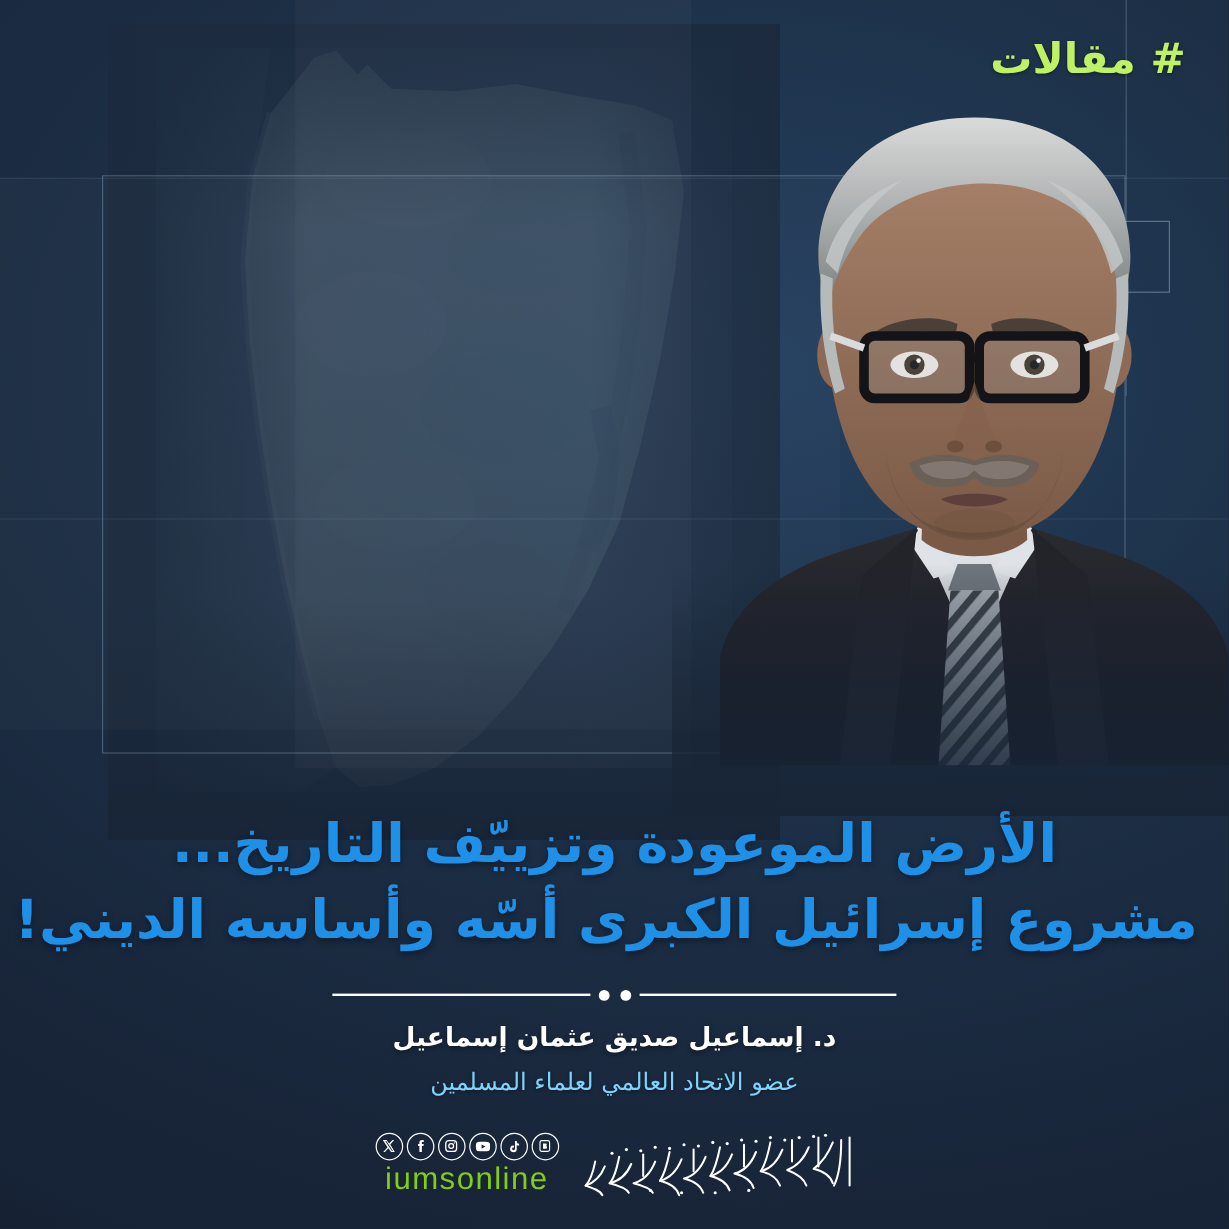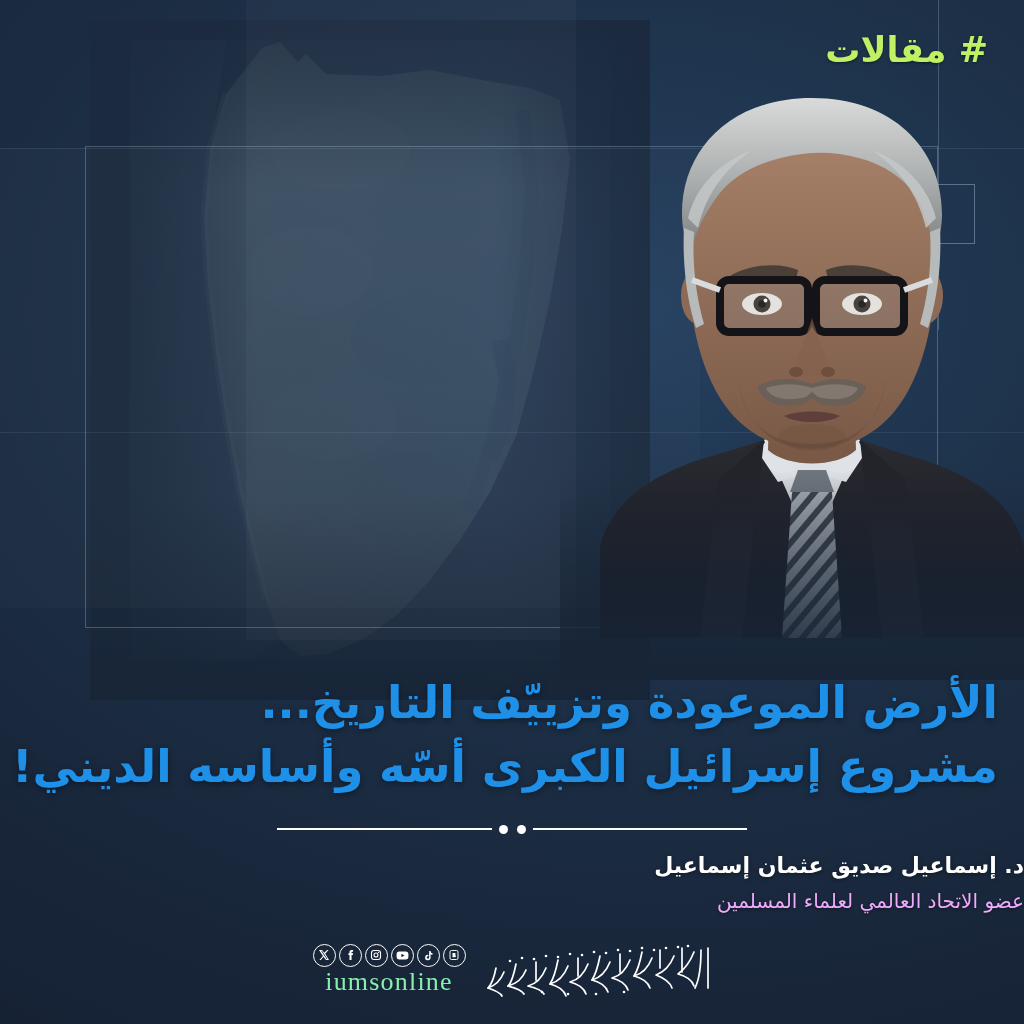--- a/index.html
+++ b/index.html
@@ -107,20 +107,21 @@
     letter-spacing:.5px;
     direction:rtl;
     text-shadow:0 1px 3px rgba(0,0,0,.45);
   }
 
   
   .content{
     position:absolute;
     left:0; right:0; bottom:0;
     padding-bottom:24px;
+    text-align:center;
     direction:rtl;
   }
   .headline{
     color:#1e90e8;
     font-size:45px;
     font-weight:700;
     line-height:1.42;
     letter-spacing:0px;
     padding:0 26px;
     text-shadow:0 2px 6px rgba(0,0,0,.38);
@@ -151,21 +152,21 @@
   }
 
   .author{
     color:#ffffff;
     font-size:22px;
     font-weight:700;
     line-height:1.3;
     text-shadow:0 1px 4px rgba(0,0,0,.4);
   }
   .author-role{
-    color:#f0abfc;
+    color:#7dd3fc;
     font-size:20px;
     font-weight:400;
     line-height:1.45;
     margin-top:6px;
     text-shadow:0 1px 3px rgba(0,0,0,.4);
   }
 
   
   .footer{
     margin-top:22px;
@@ -187,26 +188,26 @@
   }
   .soc{
     width:23px; height:23px;
     border-radius:50%;
     border:1.4px solid #ffffff;
     display:flex; align-items:center; justify-content:center;
     color:#ffffff;
   }
   .soc svg{ display:block; }
   .brand-handle{
-    color:#86efac;
+    color:#84cc16;
     font-size:26px;
     font-weight:400;
     letter-spacing:1.2px;
     line-height:1;
-    font-family:Liberation Serif, serif;
+    font-family:Liberation Sans, sans-serif;
   }
   .brand-logo{
     width:230px; height:62px;
   }
   .brand-logo svg{ width:100%; height:100%; display:block; }
 </style>
 </head>
 <body>
 
 <div class="card">

